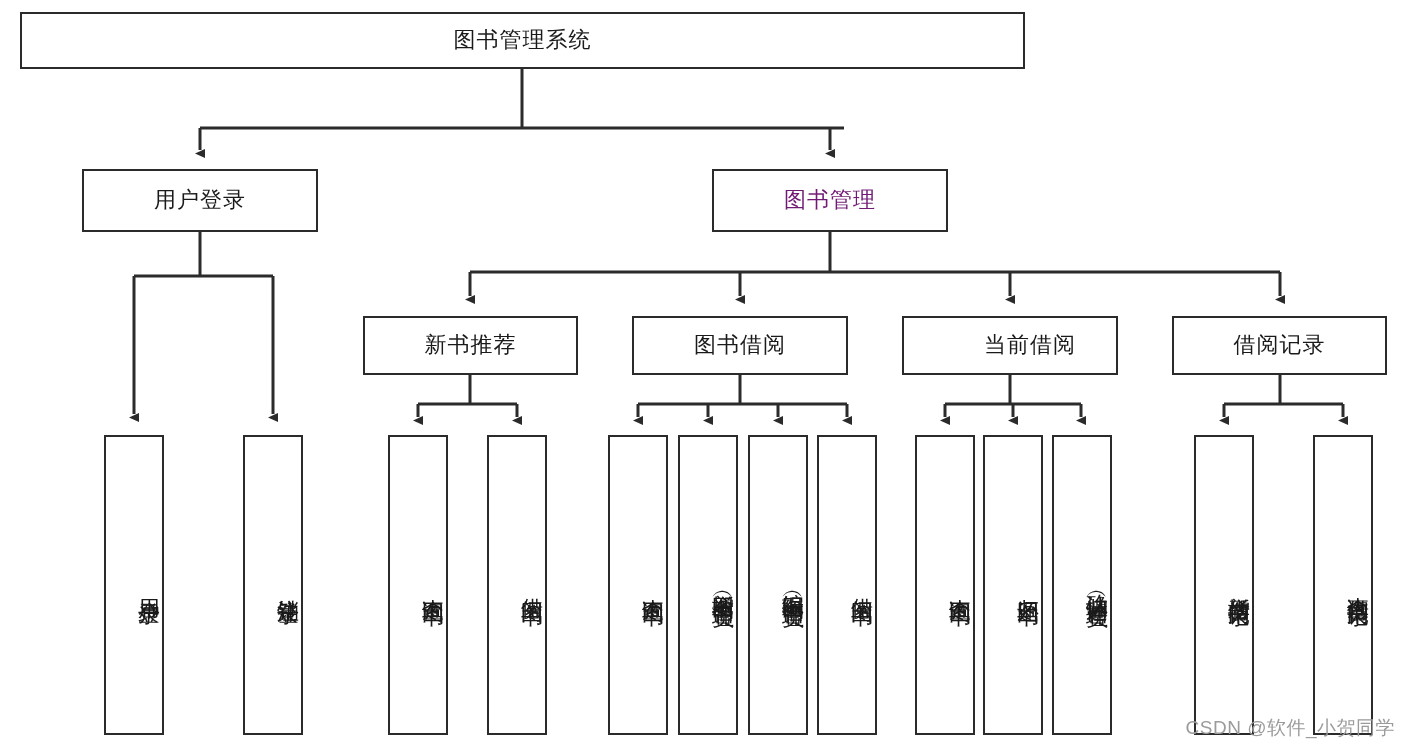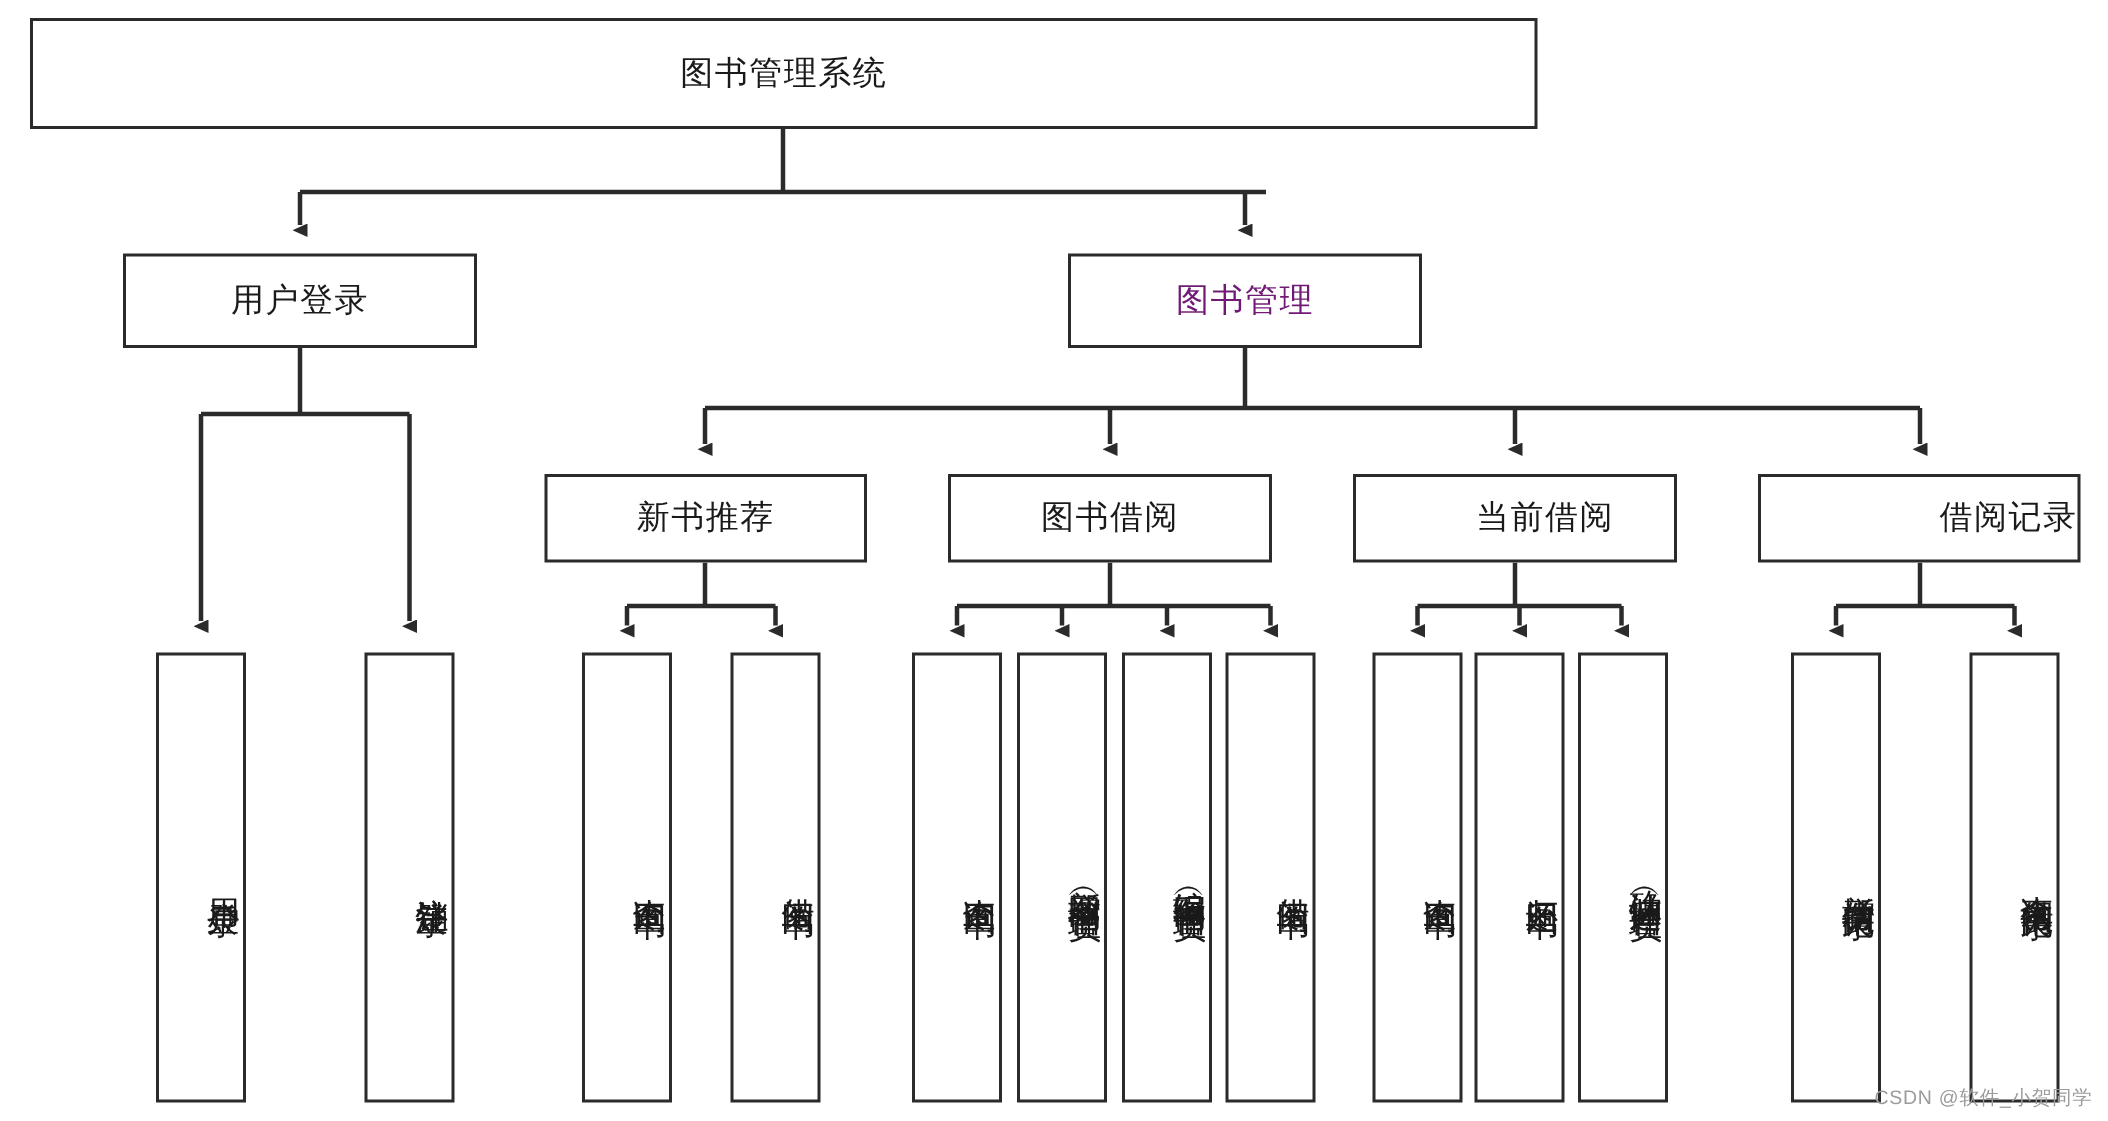--- a/index.html
+++ b/index.html
@@ -56,21 +56,21 @@
     white-space: pre-wrap;
   }
   .node.vert .lbl {
     writing-mode: vertical-rl;
     text-orientation: upright;
   }
   #watermark {
     position: absolute;
     right: 10px;
     bottom: 6px;
-    font-size: 13px;
+    font-size: 19px;
     color: #9b9b9b;
     letter-spacing: 0.5px;
     white-space: nowrap;
     pointer-events: none;
   }
 </style>
 </head>
 <body>
 
 <div id="diagram-root">
@@ -118,41 +118,41 @@
       <path d="M1013,404 L1013,417" marker-end="url(#arrowhead)"></path>
       <path d="M1081,404 L1081,417" marker-end="url(#arrowhead)"></path>
 
       <path d="M1280,375 L1280,404"></path>
       <path d="M1224,404 L1343,404"></path>
       <path d="M1224,404 L1224,417" marker-end="url(#arrowhead)"></path>
       <path d="M1343,404 L1343,417" marker-end="url(#arrowhead)"></path>
     </g>
   </svg>
 
-  <div class="node horiz" style="left: 20px; top: 12px; width: 1005px; height: 74px; border-color: rgb(43, 43, 43); background: rgb(255, 255, 255); color: rgb(26, 26, 26);">
+  <div class="node horiz" style="left: 20px; top: 12px; width: 1005px; height: 57px; border-color: rgb(43, 43, 43); background: rgb(255, 255, 255); color: rgb(26, 26, 26);">
     <span class="lbl">图书管理系统</span>
   </div>
 
   <div class="node horiz" style="left: 82px; top: 169px; width: 236px; height: 63px; border-color: rgb(43, 43, 43); background: rgb(255, 255, 255); color: rgb(26, 26, 26);">
     <span class="lbl">用户登录</span>
   </div>
   <div class="node horiz" style="left: 712px; top: 169px; width: 236px; height: 63px; border-color: rgb(43, 43, 43); background: rgb(255, 255, 255); color: #701a75;">
     <span class="lbl">图书管理</span>
   </div>
 
   <div class="node horiz" style="left: 363px; top: 316px; width: 215px; height: 59px; border-color: rgb(43, 43, 43); background: rgb(255, 255, 255); color: rgb(26, 26, 26);">
     <span class="lbl">新书推荐</span>
   </div>
   <div class="node horiz" style="left: 632px; top: 316px; width: 216px; height: 59px; border-color: rgb(43, 43, 43); background: rgb(255, 255, 255); color: rgb(26, 26, 26);">
     <span class="lbl">图书借阅</span>
   </div>
   <div class="node horiz" style="left: 902px; top: 316px; width: 216px; height: 59px; border-color: rgb(43, 43, 43); background: rgb(255, 255, 255); color: rgb(26, 26, 26); padding-left: 40px;">
     <span class="lbl">当前借阅</span>
   </div>
-  <div class="node horiz" style="left: 1172px; top: 316px; width: 215px; height: 59px; border-color: rgb(43, 43, 43); background: rgb(255, 255, 255); color: rgb(26, 26, 26); justify-content: flex-end;">
+  <div class="node horiz" style="left: 1172px; top: 316px; width: 215px; height: 59px; border-color: rgb(43, 43, 43); background: rgb(255, 255, 255); color: rgb(26, 26, 26);">
     <span class="lbl">借阅记录</span>
   </div>
 
   <div class="node vert" style="left: 104px; top: 435px; width: 60px; height: 300px; border-color: rgb(43, 43, 43); background: rgb(255, 255, 255); color: rgb(26, 26, 26);">
     <span class="lbl">用户登录</span>
   </div>
   <div class="node vert" style="left: 243px; top: 435px; width: 60px; height: 300px; border-color: rgb(43, 43, 43); background: rgb(255, 255, 255); color: rgb(26, 26, 26);">
     <span class="lbl">注销登录</span>
   </div>
   <div class="node vert" style="left: 388px; top: 435px; width: 60px; height: 300px; border-color: rgb(43, 43, 43); background: rgb(255, 255, 255); color: rgb(26, 26, 26);">

